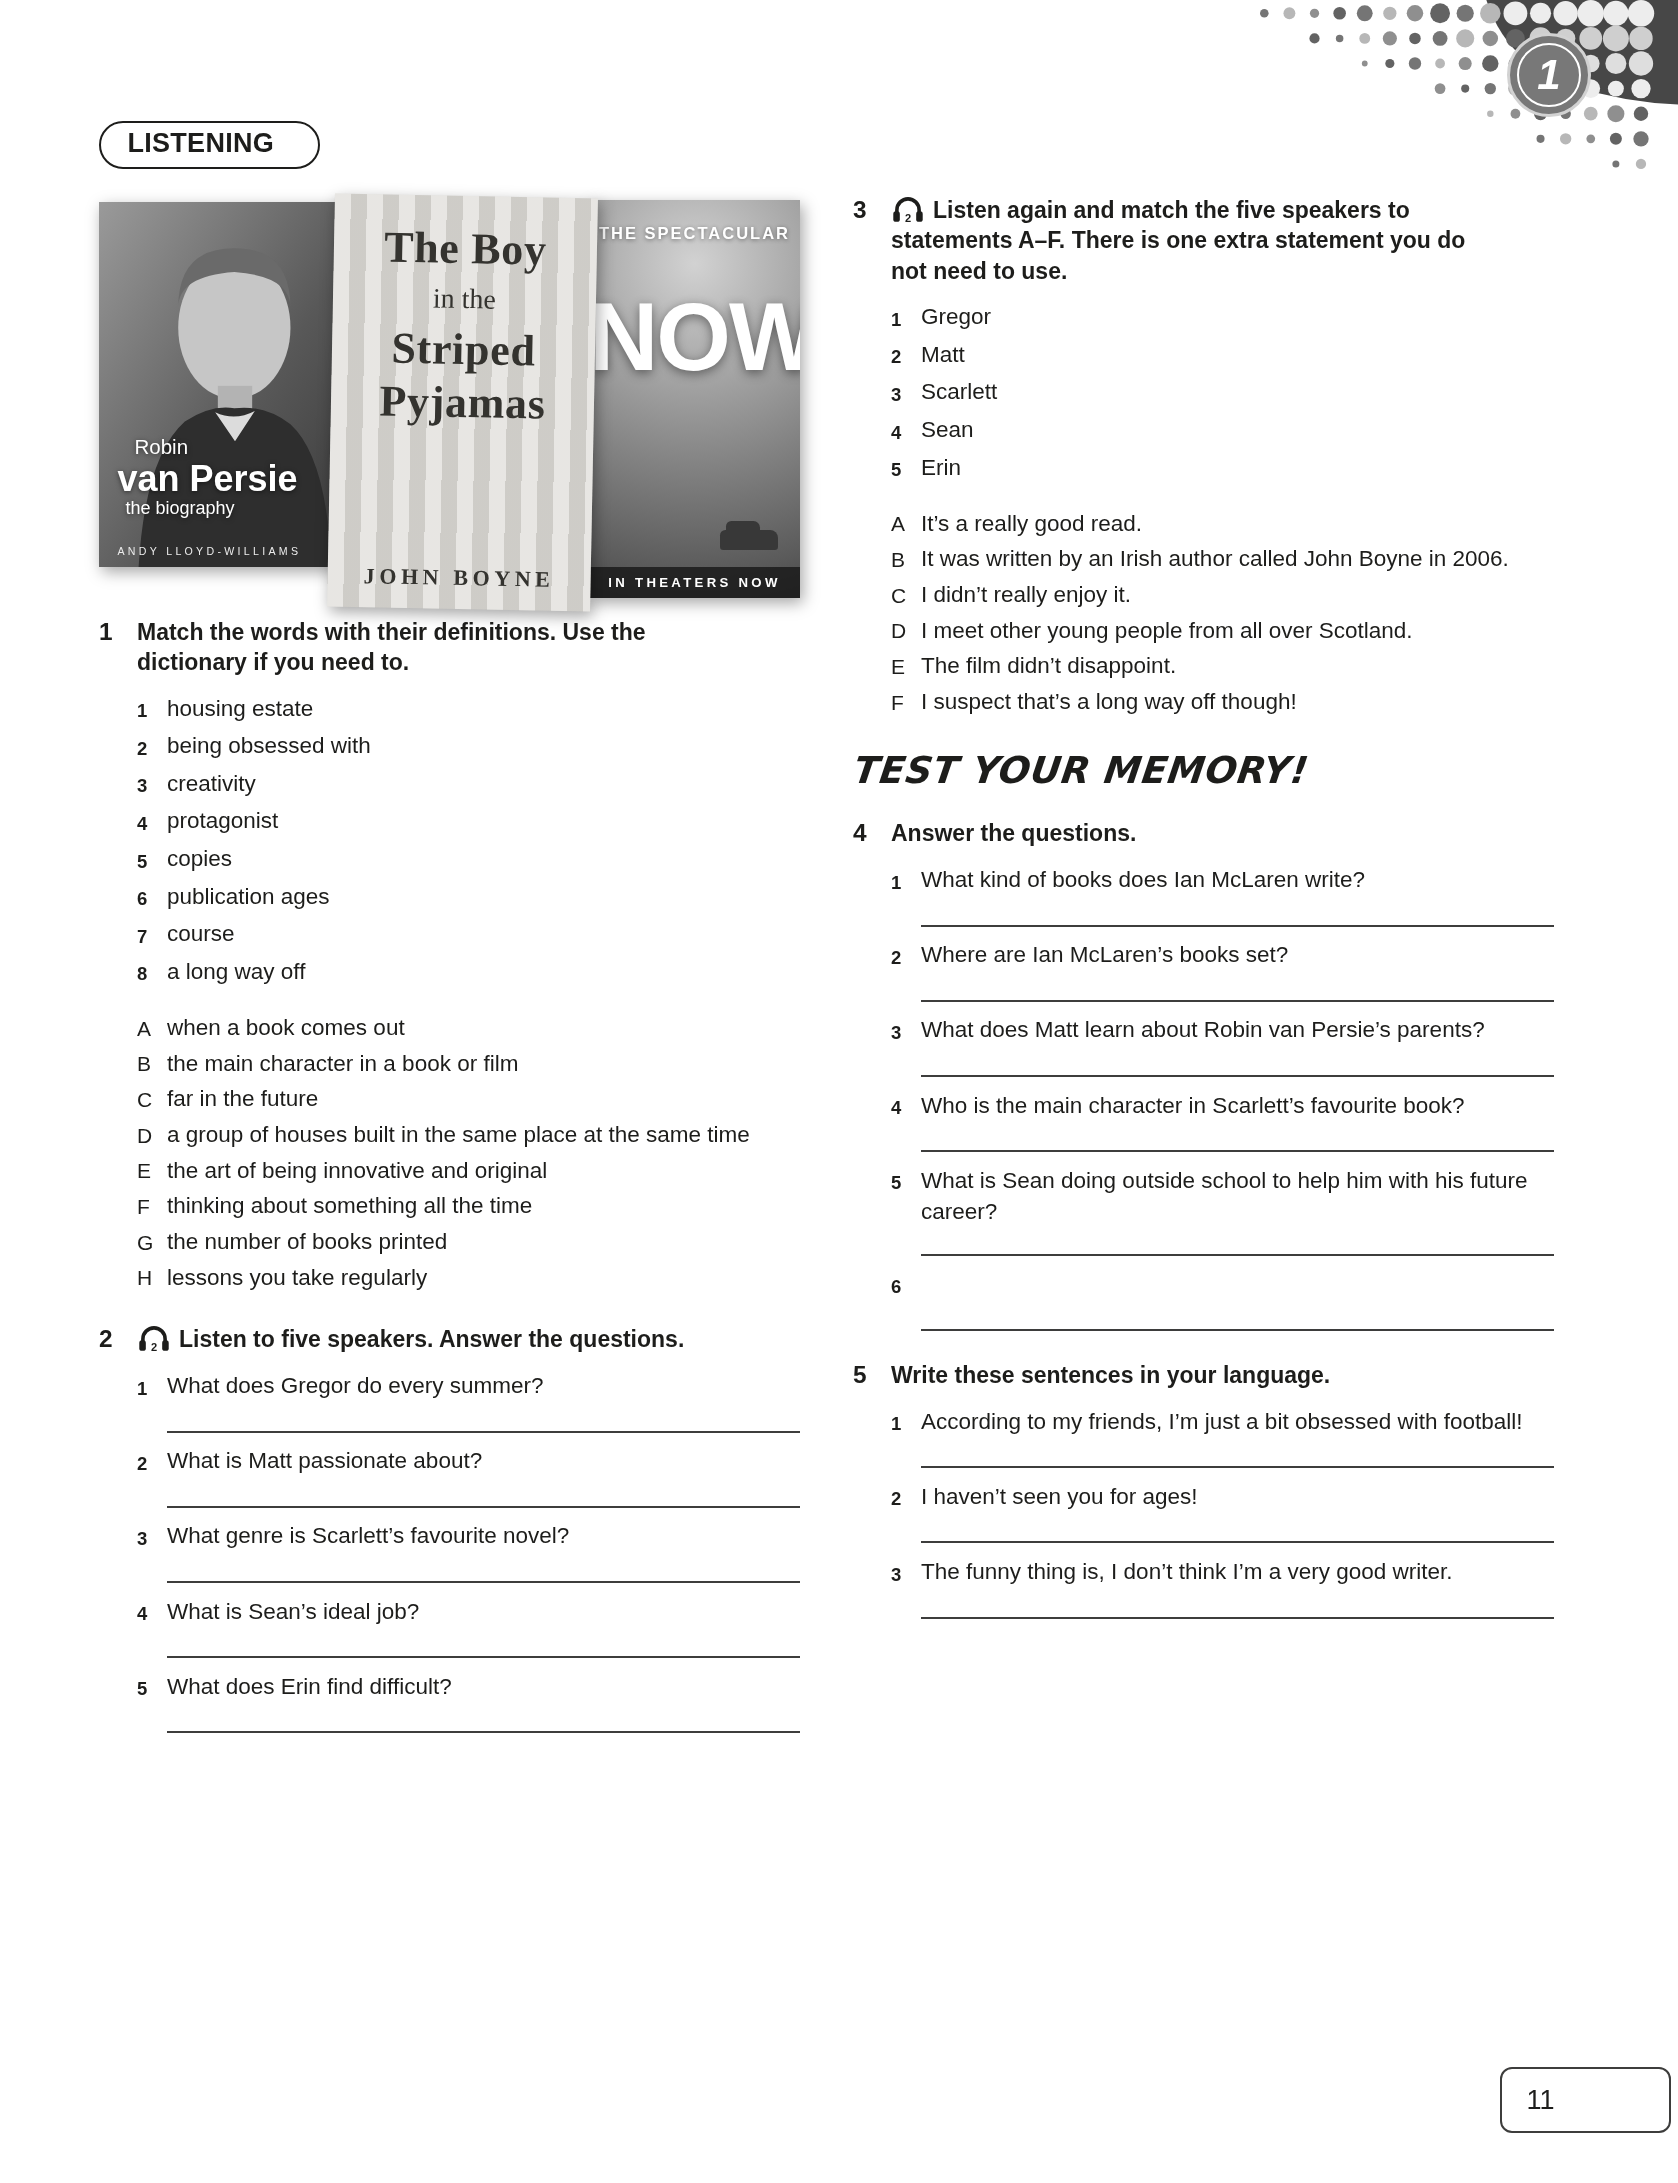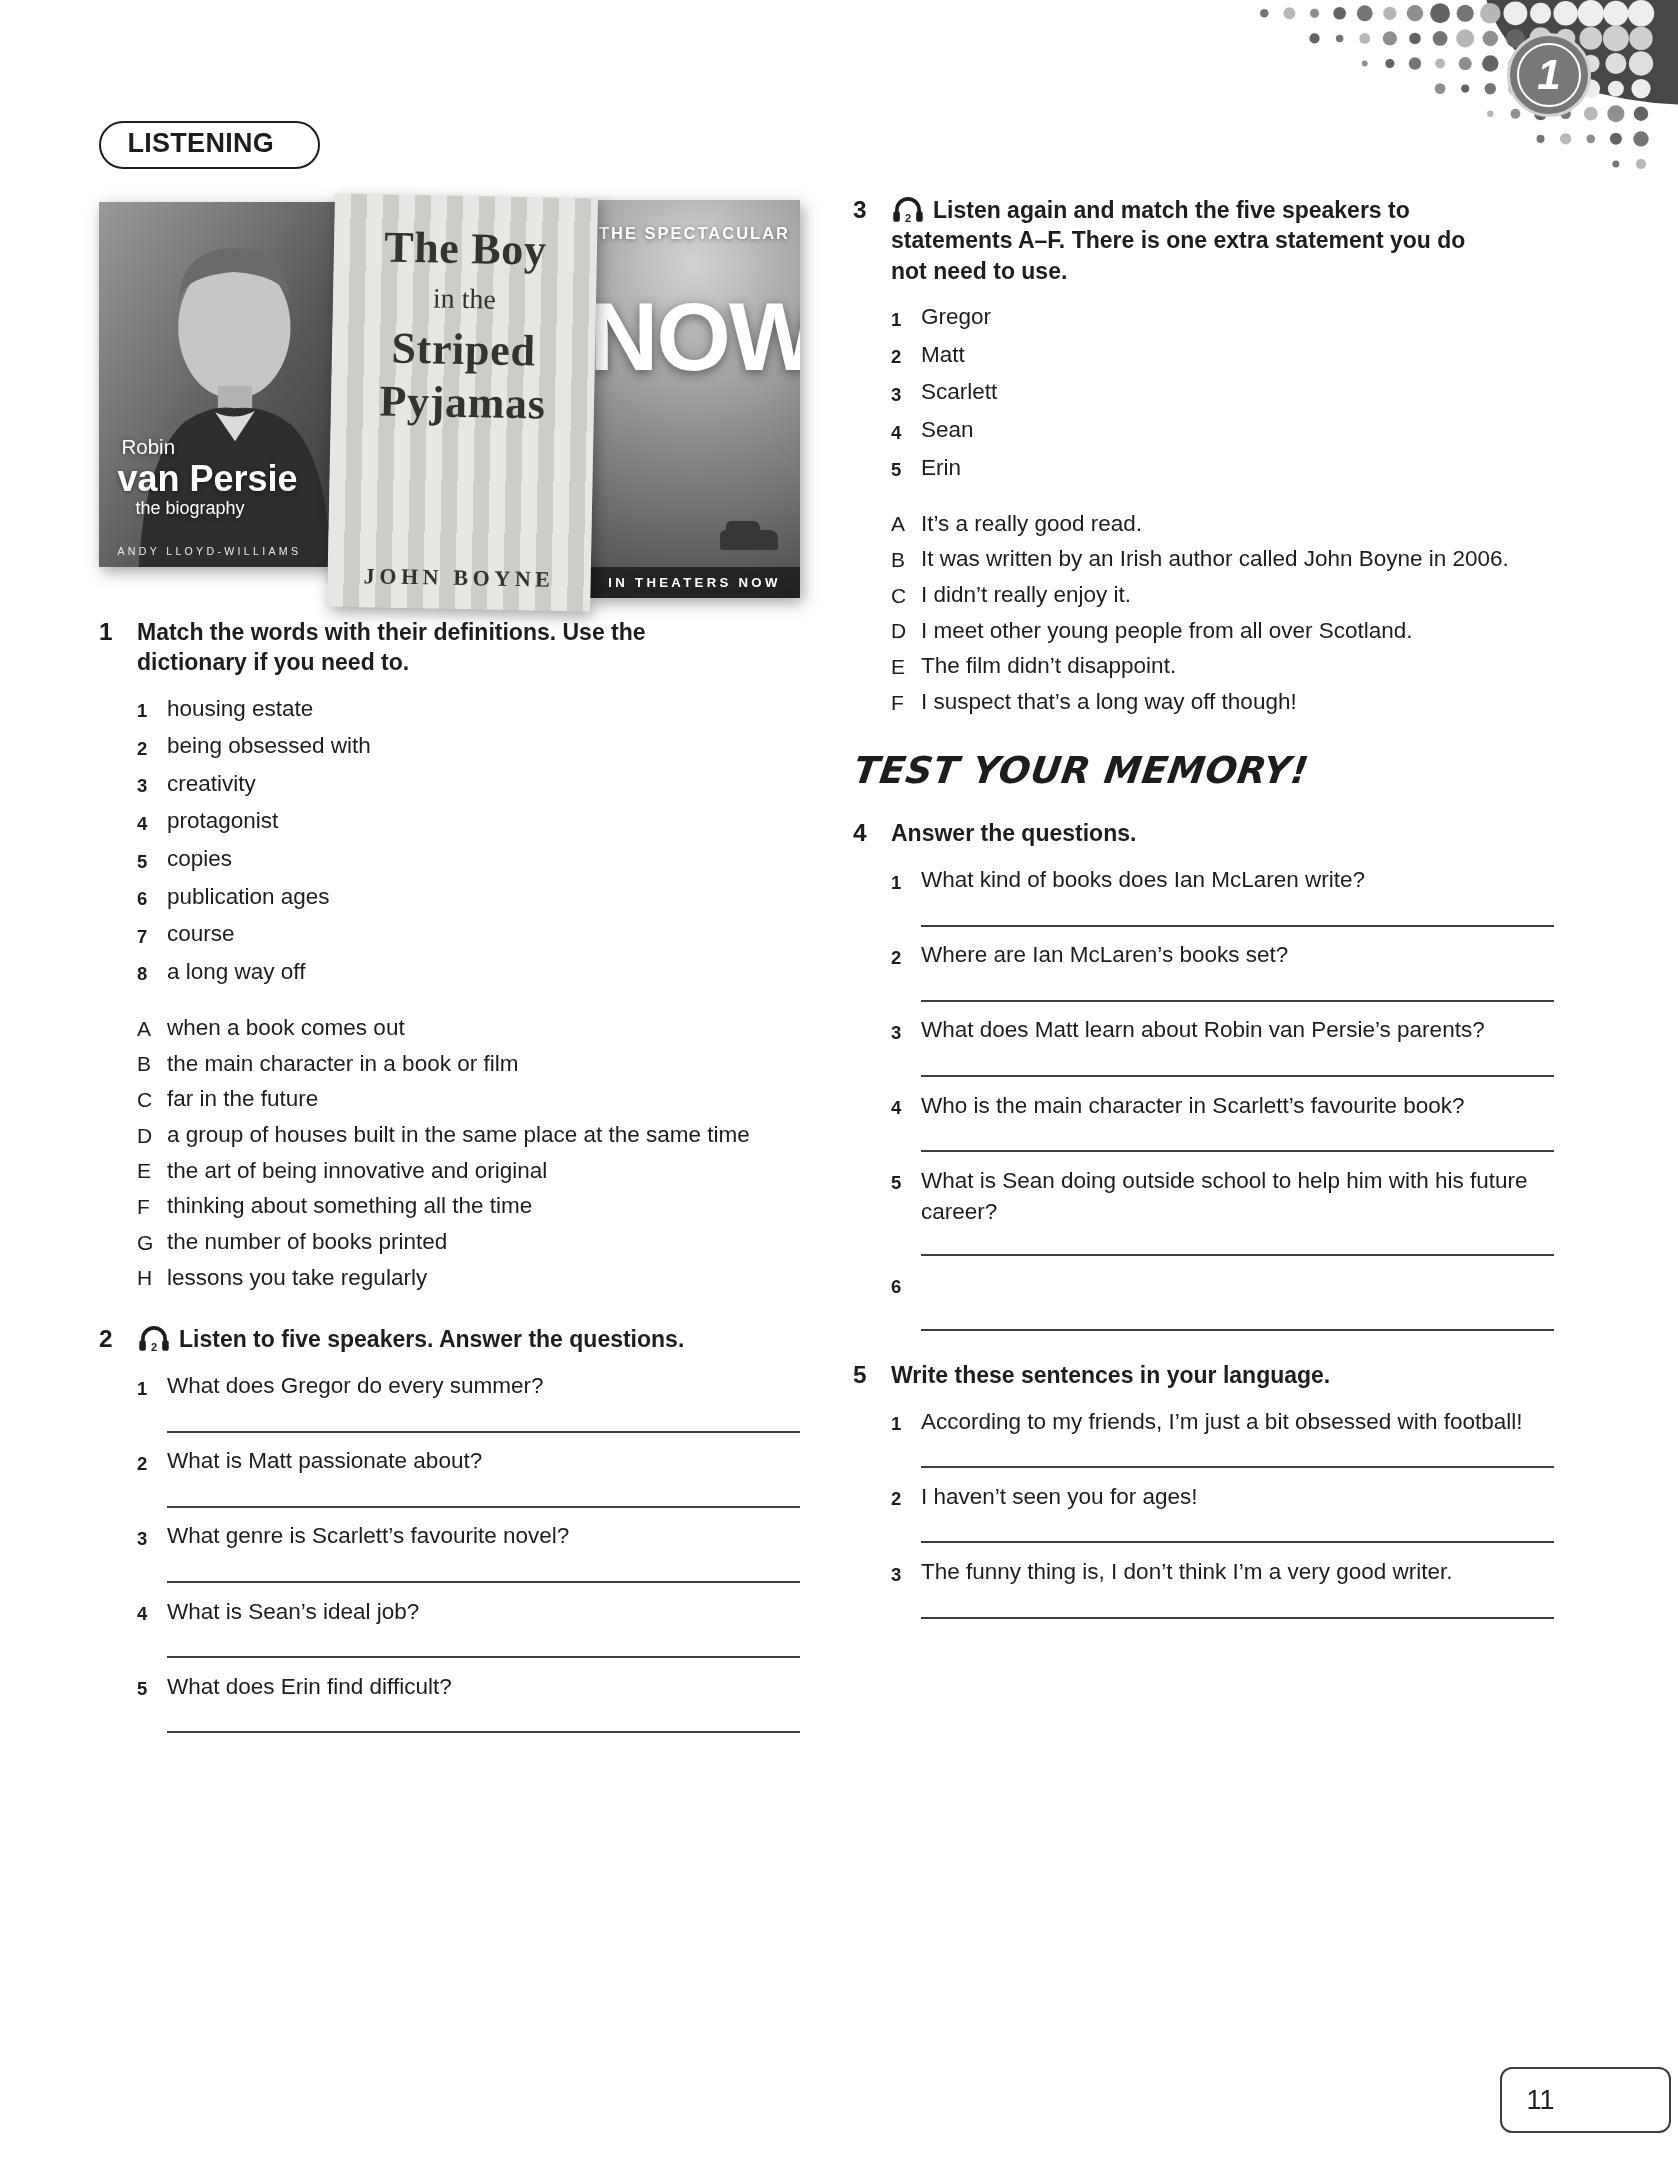--- a/index.html
+++ b/index.html
@@ -20,23 +20,23 @@
 
   .pill{display:inline-block;border:2.6px solid #1d1d1b;border-radius:24px;padding:5.3px 44px 8px 26.4px;
     font-size:27px;font-weight:700;letter-spacing:0.3px;background:#fff;}
 
   
   .covers{position:relative;height:391px;margin:26.4px 0 30px;}
   .cover{position:absolute;box-shadow:2.6px 5.3px 14.5px rgba(0,0,0,.35);overflow:hidden;}
   .cover-vp{left:0;top:6.6px;width:239px;height:365px;}
   .vp-art{position:absolute;left:0;top:0;width:100%;height:100%;}
   .vp-text{position:absolute;left:18.5px;bottom:48px;color:#fff;z-index:2;text-shadow:0 1.3px 5.3px rgba(0,0,0,.55);}
-  .vp-first{font-size:20.5px;margin-left:4px;}
+  .vp-first{font-size:20.5px;margin-left:17px;}
   .vp-last{font-size:36px;font-weight:700;line-height:1.1;}
-  .vp-sub{font-size:18px;margin-left:18px;}
+  .vp-sub{font-size:18px;margin-left:8px;}
   .vp-author{position:absolute;left:18.5px;bottom:10.6px;color:#ececec;font-size:10.6px;letter-spacing:3.3px;z-index:2;}
 
   .cover-bp{left:232px;top:0;width:263px;height:383px;transform:rotate(1.1deg);z-index:2;
     background-color:#d8d6d1;
     background-image:repeating-linear-gradient(90deg,rgba(255,255,255,.40) 0 16px,rgba(90,90,90,.08) 16px 32px);
     color:#34332f;font-family:"Liberation Serif",serif;text-align:center;padding-top:30px;}
   .bp-l1,.bp-l3,.bp-l4{font-size:44px;font-weight:700;letter-spacing:0.7px;line-height:1.05;}
   .bp-l2{font-size:28px;margin:10.6px 0 12px;}
   .bp-l4{margin-top:6.6px;}
   .bp-author{position:absolute;bottom:18.5px;left:0;width:100%;font-size:22px;letter-spacing:4.6px;font-weight:700;}

